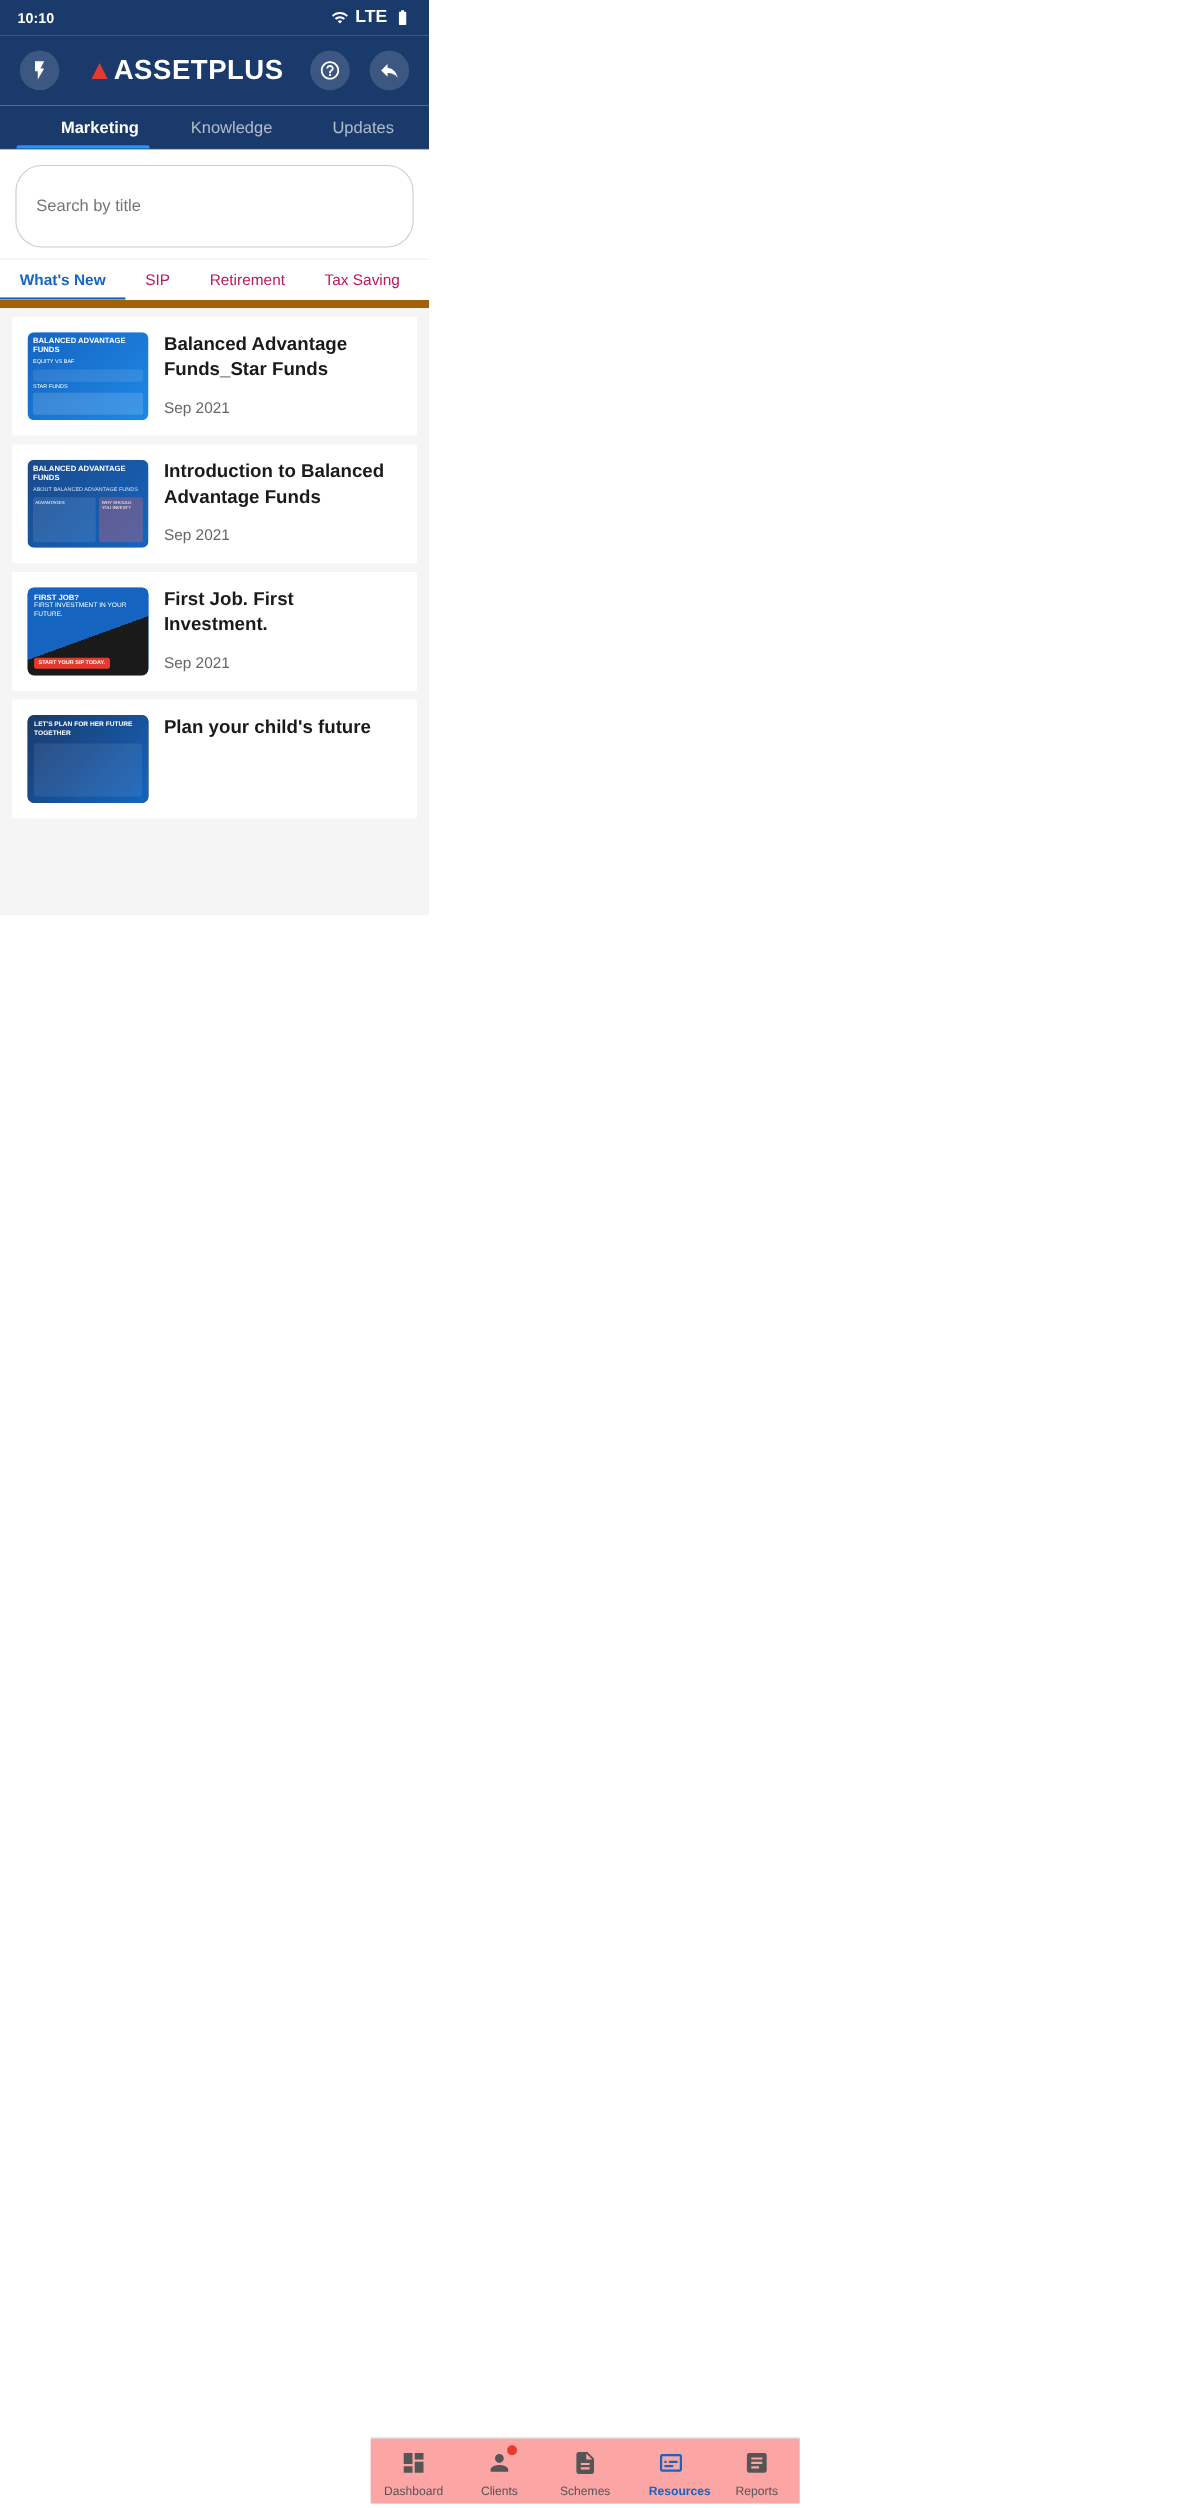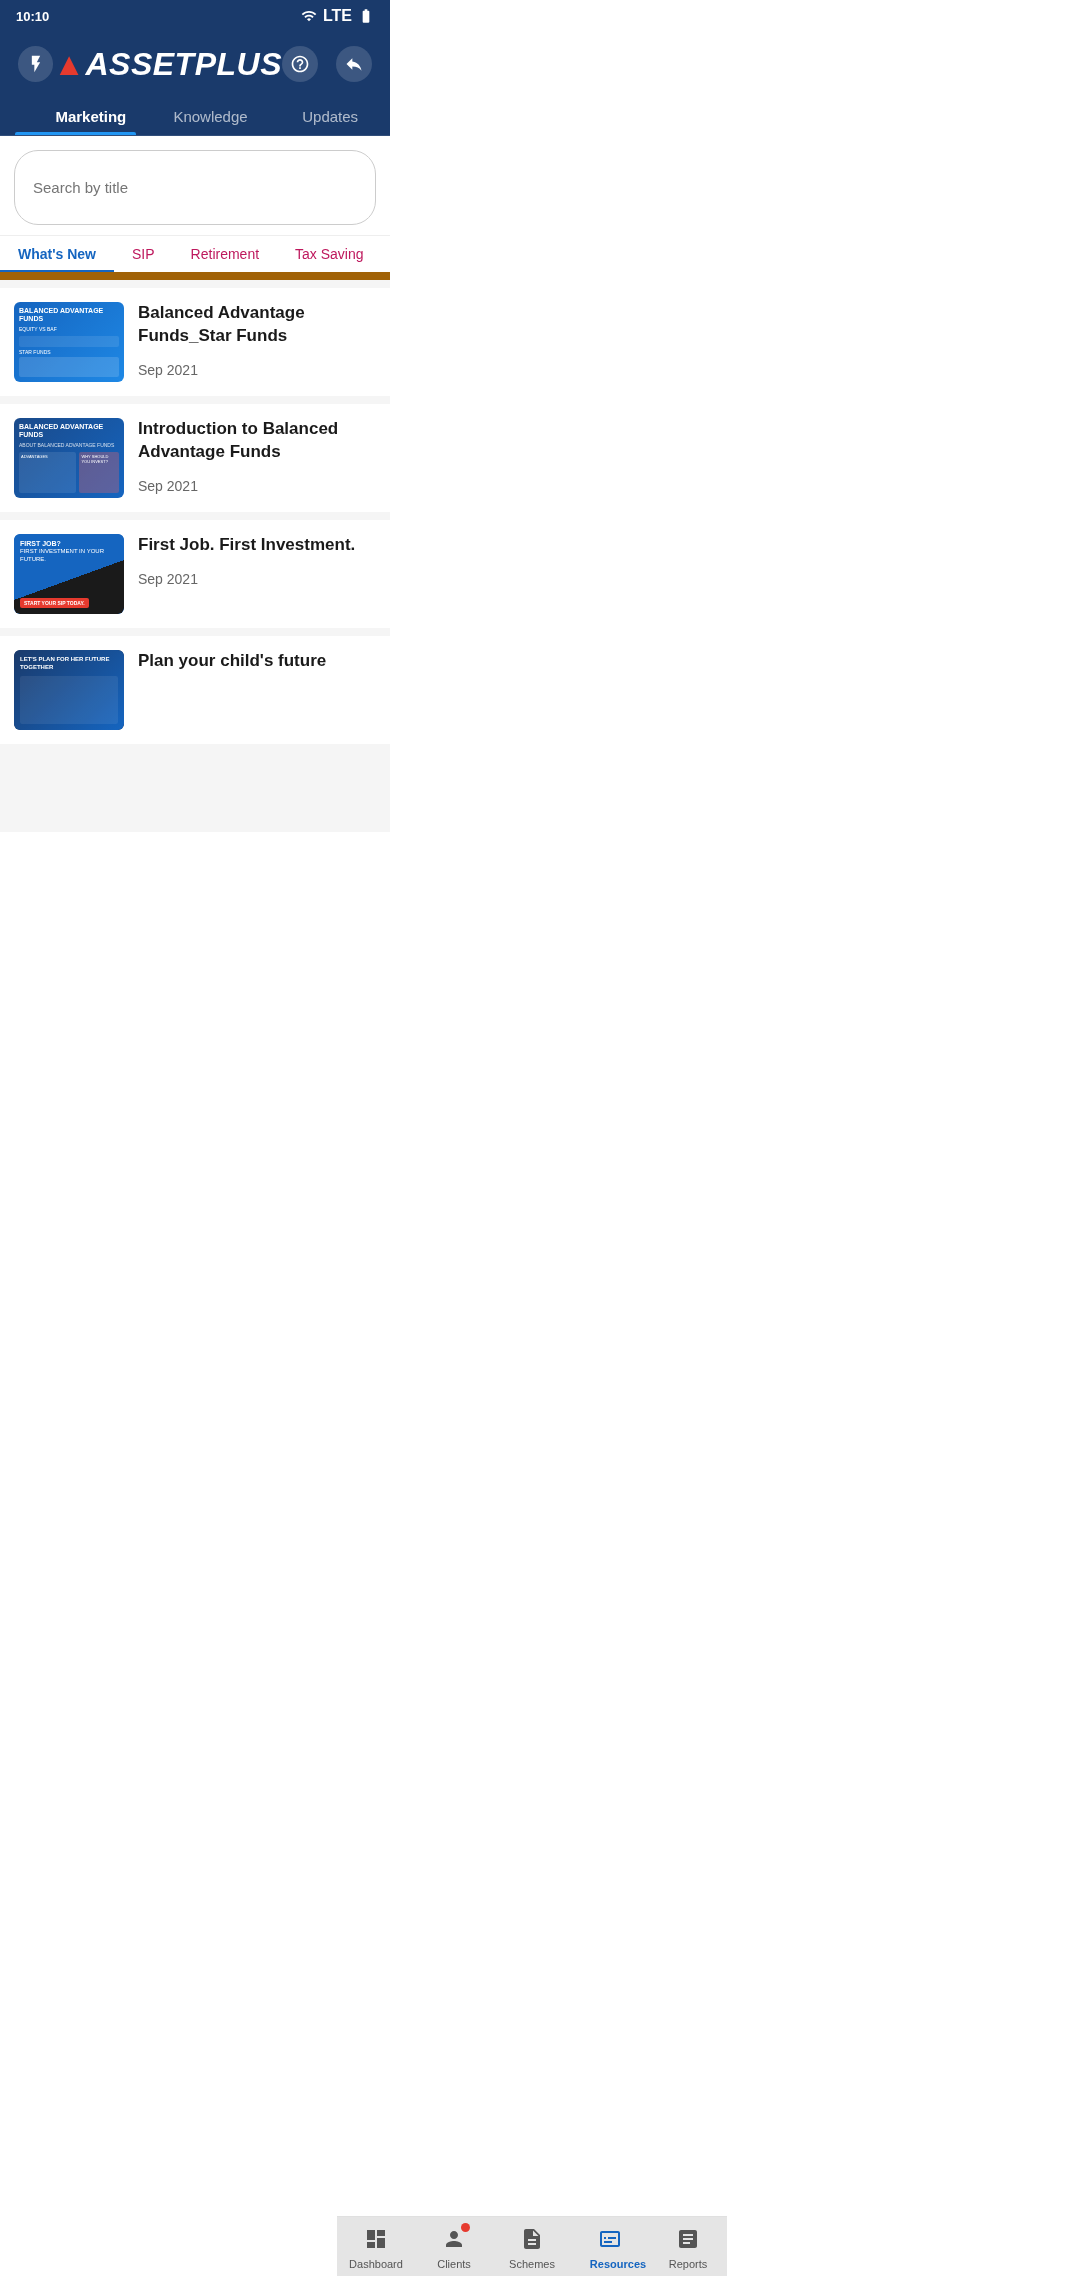--- a/index.html
+++ b/index.html
@@ -31,25 +31,24 @@
     .header {
       background: #1a3a6b;
       display: flex;
       justify-content: space-between;
       align-items: center;
       padding: 12px 18px;
       height: 64px;
     }
     .header-logo { display: flex; align-items: center; gap: 6px; }
     .logo-text {
-      font-size: 32px;
+      font-size: 25px;
       font-weight: 800;
       color: #fff;
       letter-spacing: 0.5px;
-      font-style: italic;
     }
     .logo-text span { color: #e63a2e; }
     .header-icons { display: flex; gap: 18px; align-items: center; }
     .header-icon-btn {
       background: rgba(255,255,255,0.15);
       border: none;
       border-radius: 50%;
       width: 36px; height: 36px;
       display: flex; align-items: center; justify-content: center;
       cursor: pointer;
@@ -128,21 +127,21 @@
     }
     .chip.active::after {
       content: '';
       position: absolute;
       bottom: 0; left: 0; right: 0;
       height: 2.5px;
       background: #1565c0;
     }
 
     
-    .content-list { background: #f5f5f5; padding: 8px 0; }
+    .content-list { background: #f5f5f5; padding: 8px 11px; }
 
     .content-item {
       background: #fff;
       display: flex;
       gap: 14px;
       align-items: flex-start;
       padding: 14px 14px;
       margin-bottom: 8px;
       cursor: pointer;
     }
@@ -188,21 +187,21 @@
       font-size: 14px;
       color: #666;
     }
 
     
     .bottom-nav {
       position: fixed;
       bottom: 0; left: 0; right: 16px;
       width: 390px;
       margin: 0 auto;
-      background: #e5e5e5;
+      background: #fca5a5;
       border-top: 1px solid #e0e0e0;
       display: flex;
       height: 64px;
     }
     .nav-item {
       flex: 1;
       display: flex;
       flex-direction: column;
       align-items: center;
       justify-content: center;

